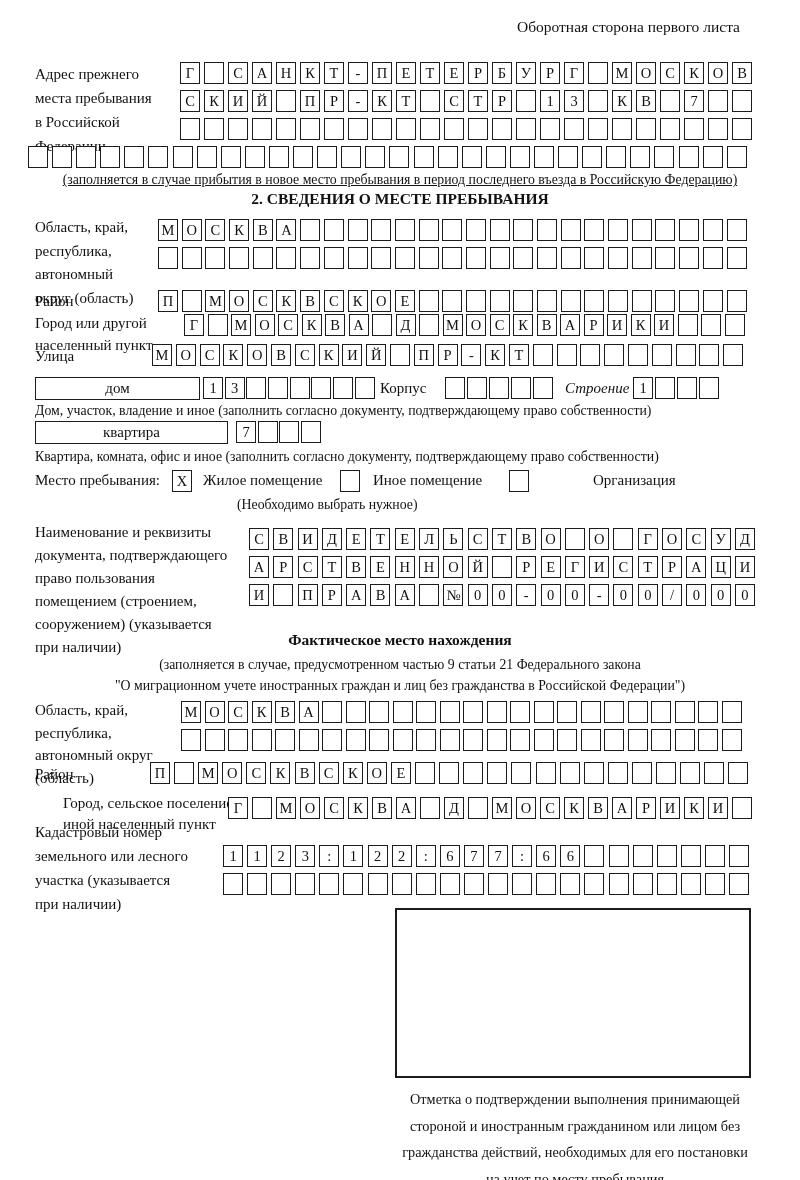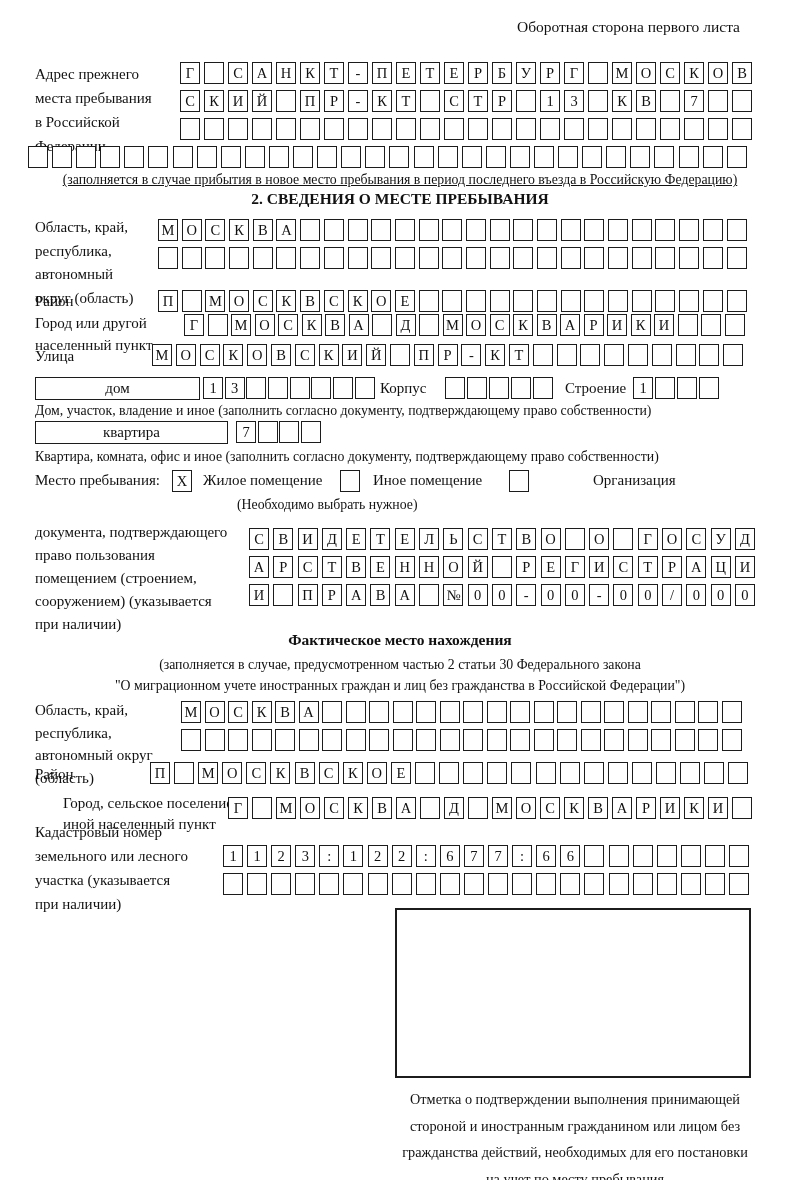--- a/index.html
+++ b/index.html
@@ -326,21 +326,21 @@
       <span class="cell"></span>
     </div>
   <div class="abs inline-lbl" style="left:380px; top:380px;">Корпус</div>
   <div class="abs cellrow" style="left:445px; top:377px; --g:2px;">
       <span class="cell"></span>
       <span class="cell"></span>
       <span class="cell"></span>
       <span class="cell"></span>
       <span class="cell"></span>
     </div>
-  <div class="abs inline-lbl" style="left:565px; top:380px;">Строение</div>
+  <div class="abs inline-lbl" style="left:565px; top:380px;font-style:italic;">Строение</div>
   <div class="abs cellrow" style="left:633px; top:377px; --g:2px;">
       <span class="cell">1</span>
       <span class="cell"></span>
       <span class="cell"></span>
       <span class="cell"></span>
     </div>
   <div class="abs" style="left:35px; top:403px; font-size:13.8px;">Дом, участок, владение и иное (заполнить согласно документу, подтверждающему право собственности)</div>
 
   <div class="abs widebox" style="left:35px; top:421px; width:193px; height:23px;">квартира</div>
   <div class="abs cellrow" style="left:236px; top:421px; --g:1.7px;">
@@ -354,20 +354,21 @@
   <div class="abs inline-lbl" style="left:35px; top:472px;">Место пребывания:</div>
   <div class="abs cell" style="left:172px; top:470px; --g:0px;">X</div>
   <div class="abs inline-lbl" style="left:203px; top:472px;">Жилое помещение</div>
   <div class="abs cell" style="left:340px; top:470px; --g:0px;"></div>
   <div class="abs inline-lbl" style="left:373px; top:472px;text-align:right;">Иное помещение</div>
   <div class="abs cell" style="left:509px; top:470px; --g:0px;"></div>
   <div class="abs inline-lbl" style="left:553px; top:472px;margin-left:40px;">Организация</div>
   <div class="abs" style="left:237px; top:497px; font-size:13.8px;">(Необходимо выбрать нужное)</div>
 
   <div class="abs lbl" style="left:35px; top:521px; line-height:23px;">
+    <div>Наименование и реквизиты</div>
     <div>документа, подтверждающего</div>
     <div>право пользования</div>
     <div>помещением (строением,</div>
     <div>сооружением) (указывается</div>
     <div>при наличии)</div>
   </div>
   <div class="abs cellrow" style="left:249px; top:528px; --g:4.3px;">
       <span class="cell">С</span>
       <span class="cell">В</span>
       <span class="cell">И</span>
@@ -431,21 +432,21 @@
       <span class="cell">-</span>
       <span class="cell">0</span>
       <span class="cell">0</span>
       <span class="cell">/</span>
       <span class="cell">0</span>
       <span class="cell">0</span>
       <span class="cell">0</span>
     </div>
 
   <div class="abs title" style="top:631px; left:0;">Фактическое место нахождения</div>
-  <div class="abs note" style="top:657px; left:0;">(заполняется в случае, предусмотренном частью 2 статьи 30 Федерального закона</div>
+  <div class="abs note" style="top:657px; left:0;">(заполняется в случае, предусмотренном частью 9 статьи 21 Федерального закона</div>
   <div class="abs note" style="top:678px; left:0;">"О миграционном учете иностранных граждан и лиц без гражданства в Российской Федерации")</div>
 
   <div class="abs lbl" style="left:35px; top:699px; line-height:22.5px;">
     <div>Область, край,</div>
     <div>республика,</div>
     <div>автономный округ</div>
     <div>(область)</div>
   </div>
   <div class="abs cellrow" style="left:181px; top:701px; --g:3.5px;">
       <span class="cell">М</span>

